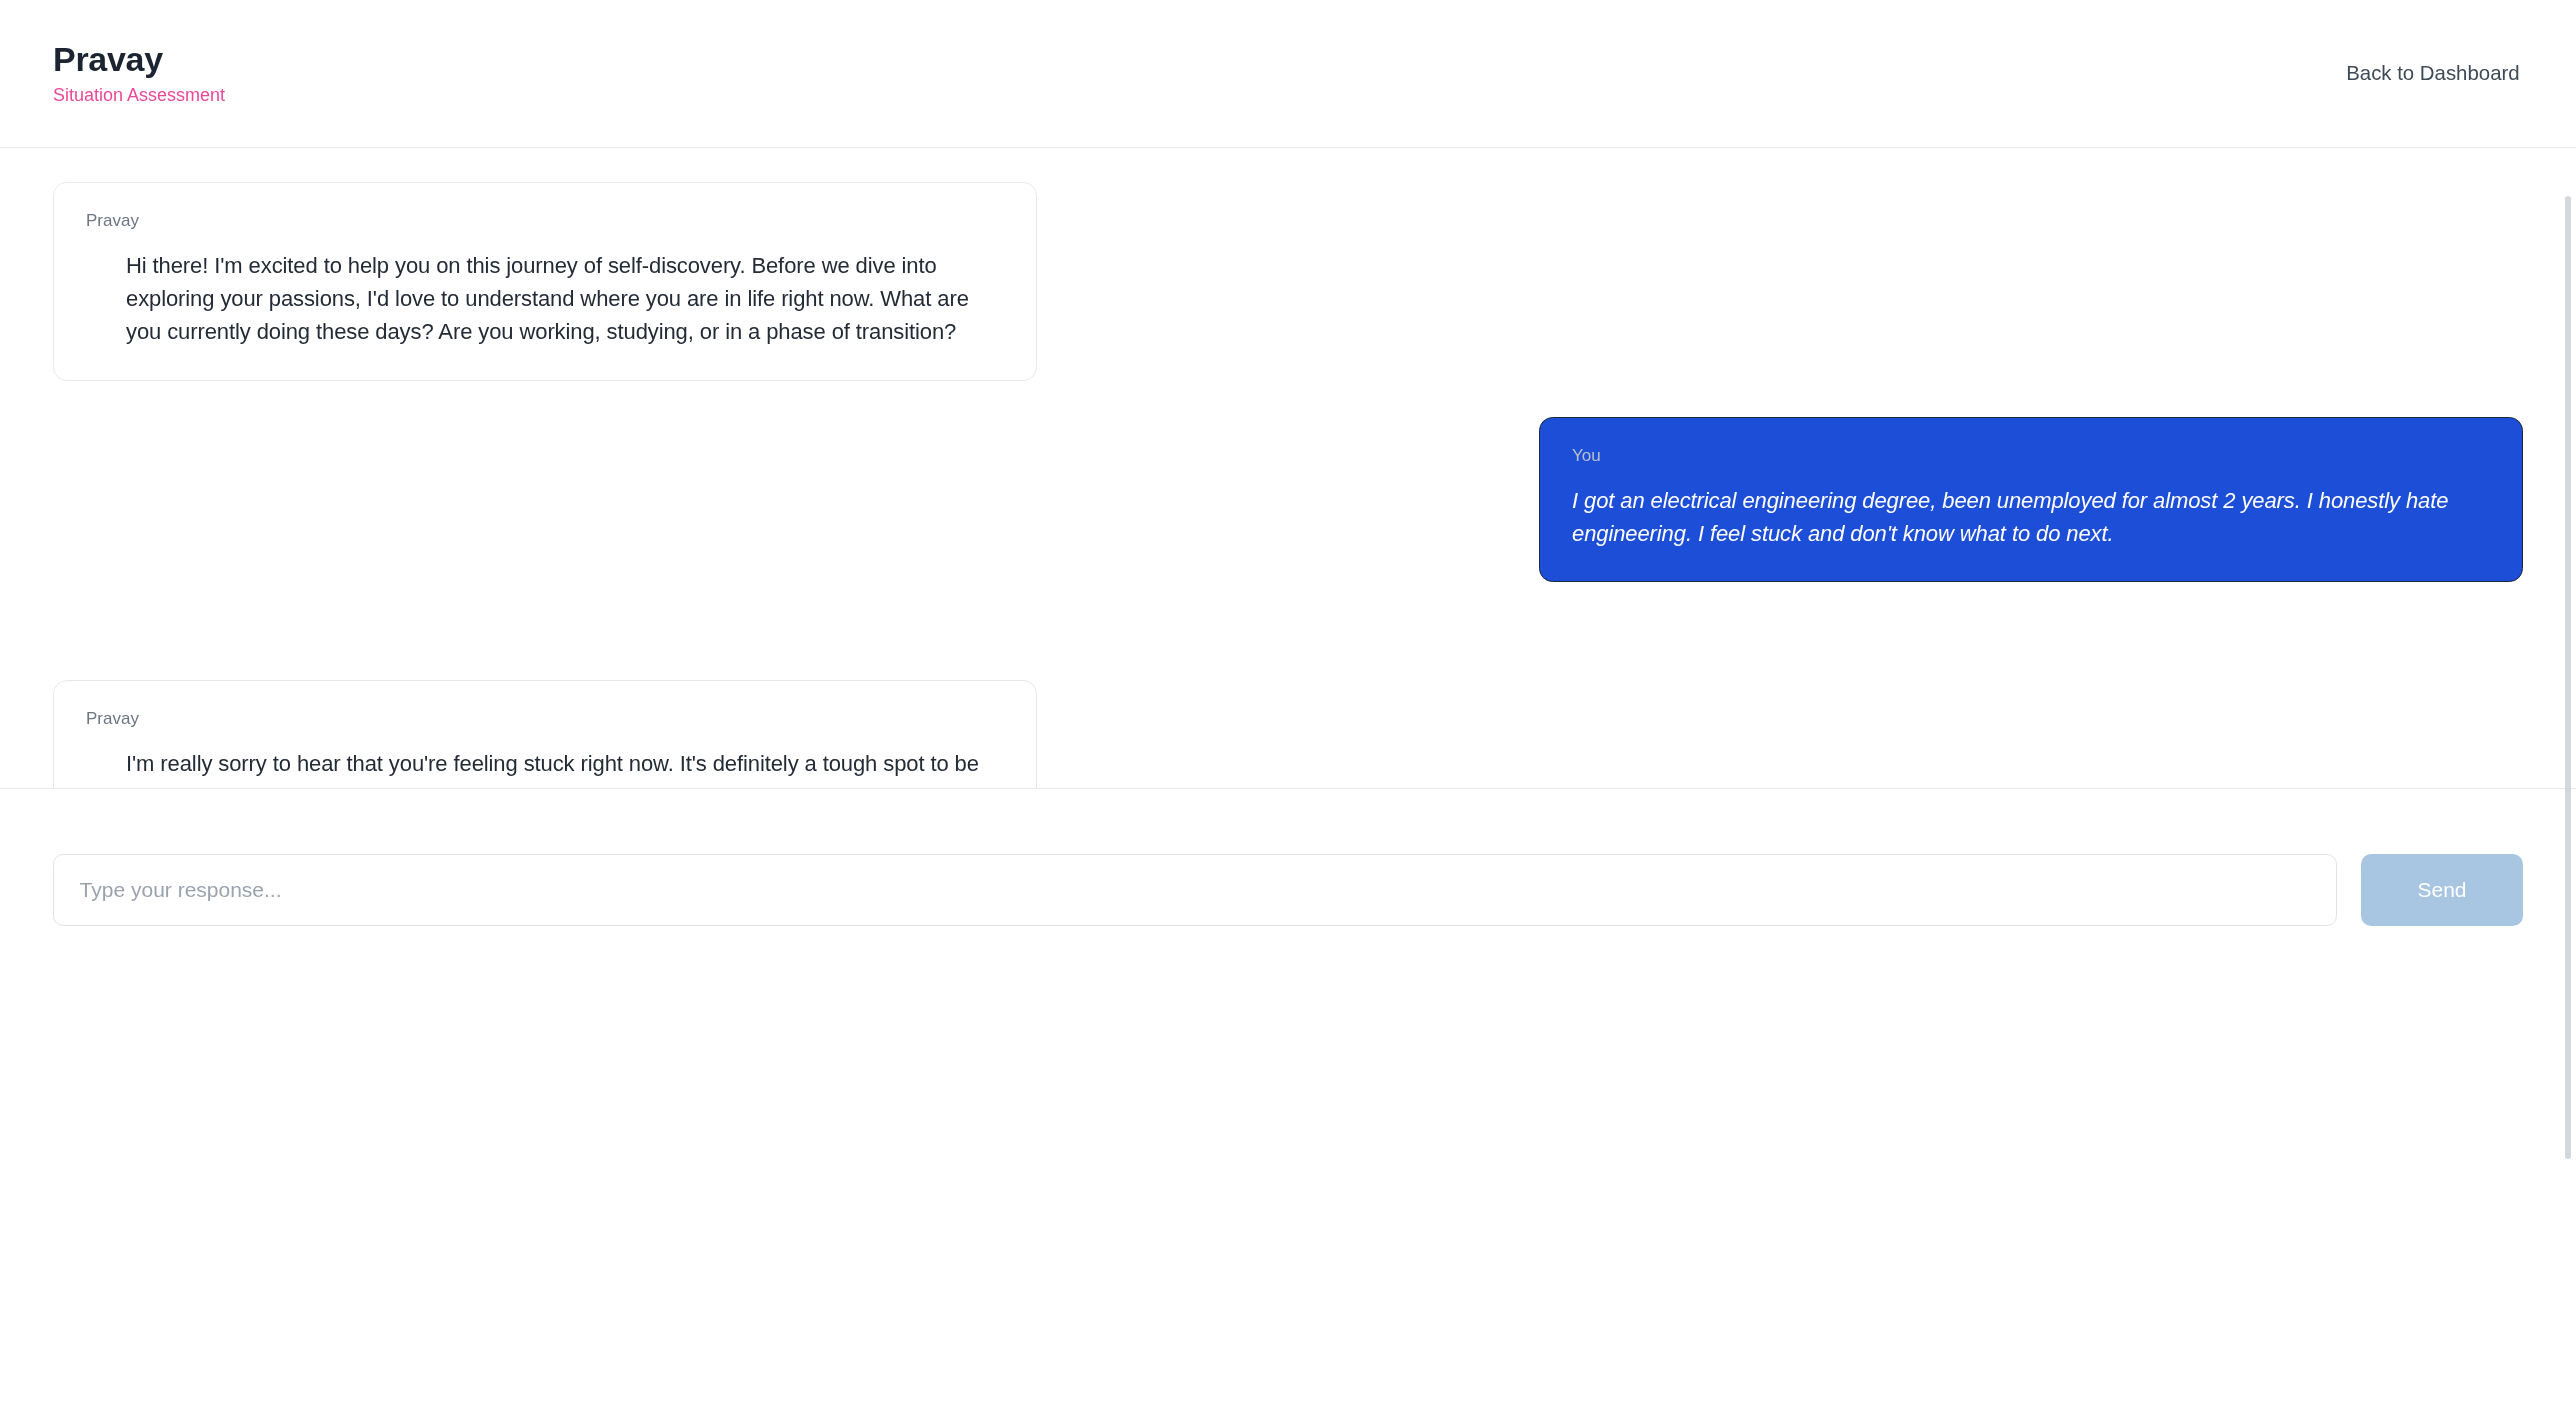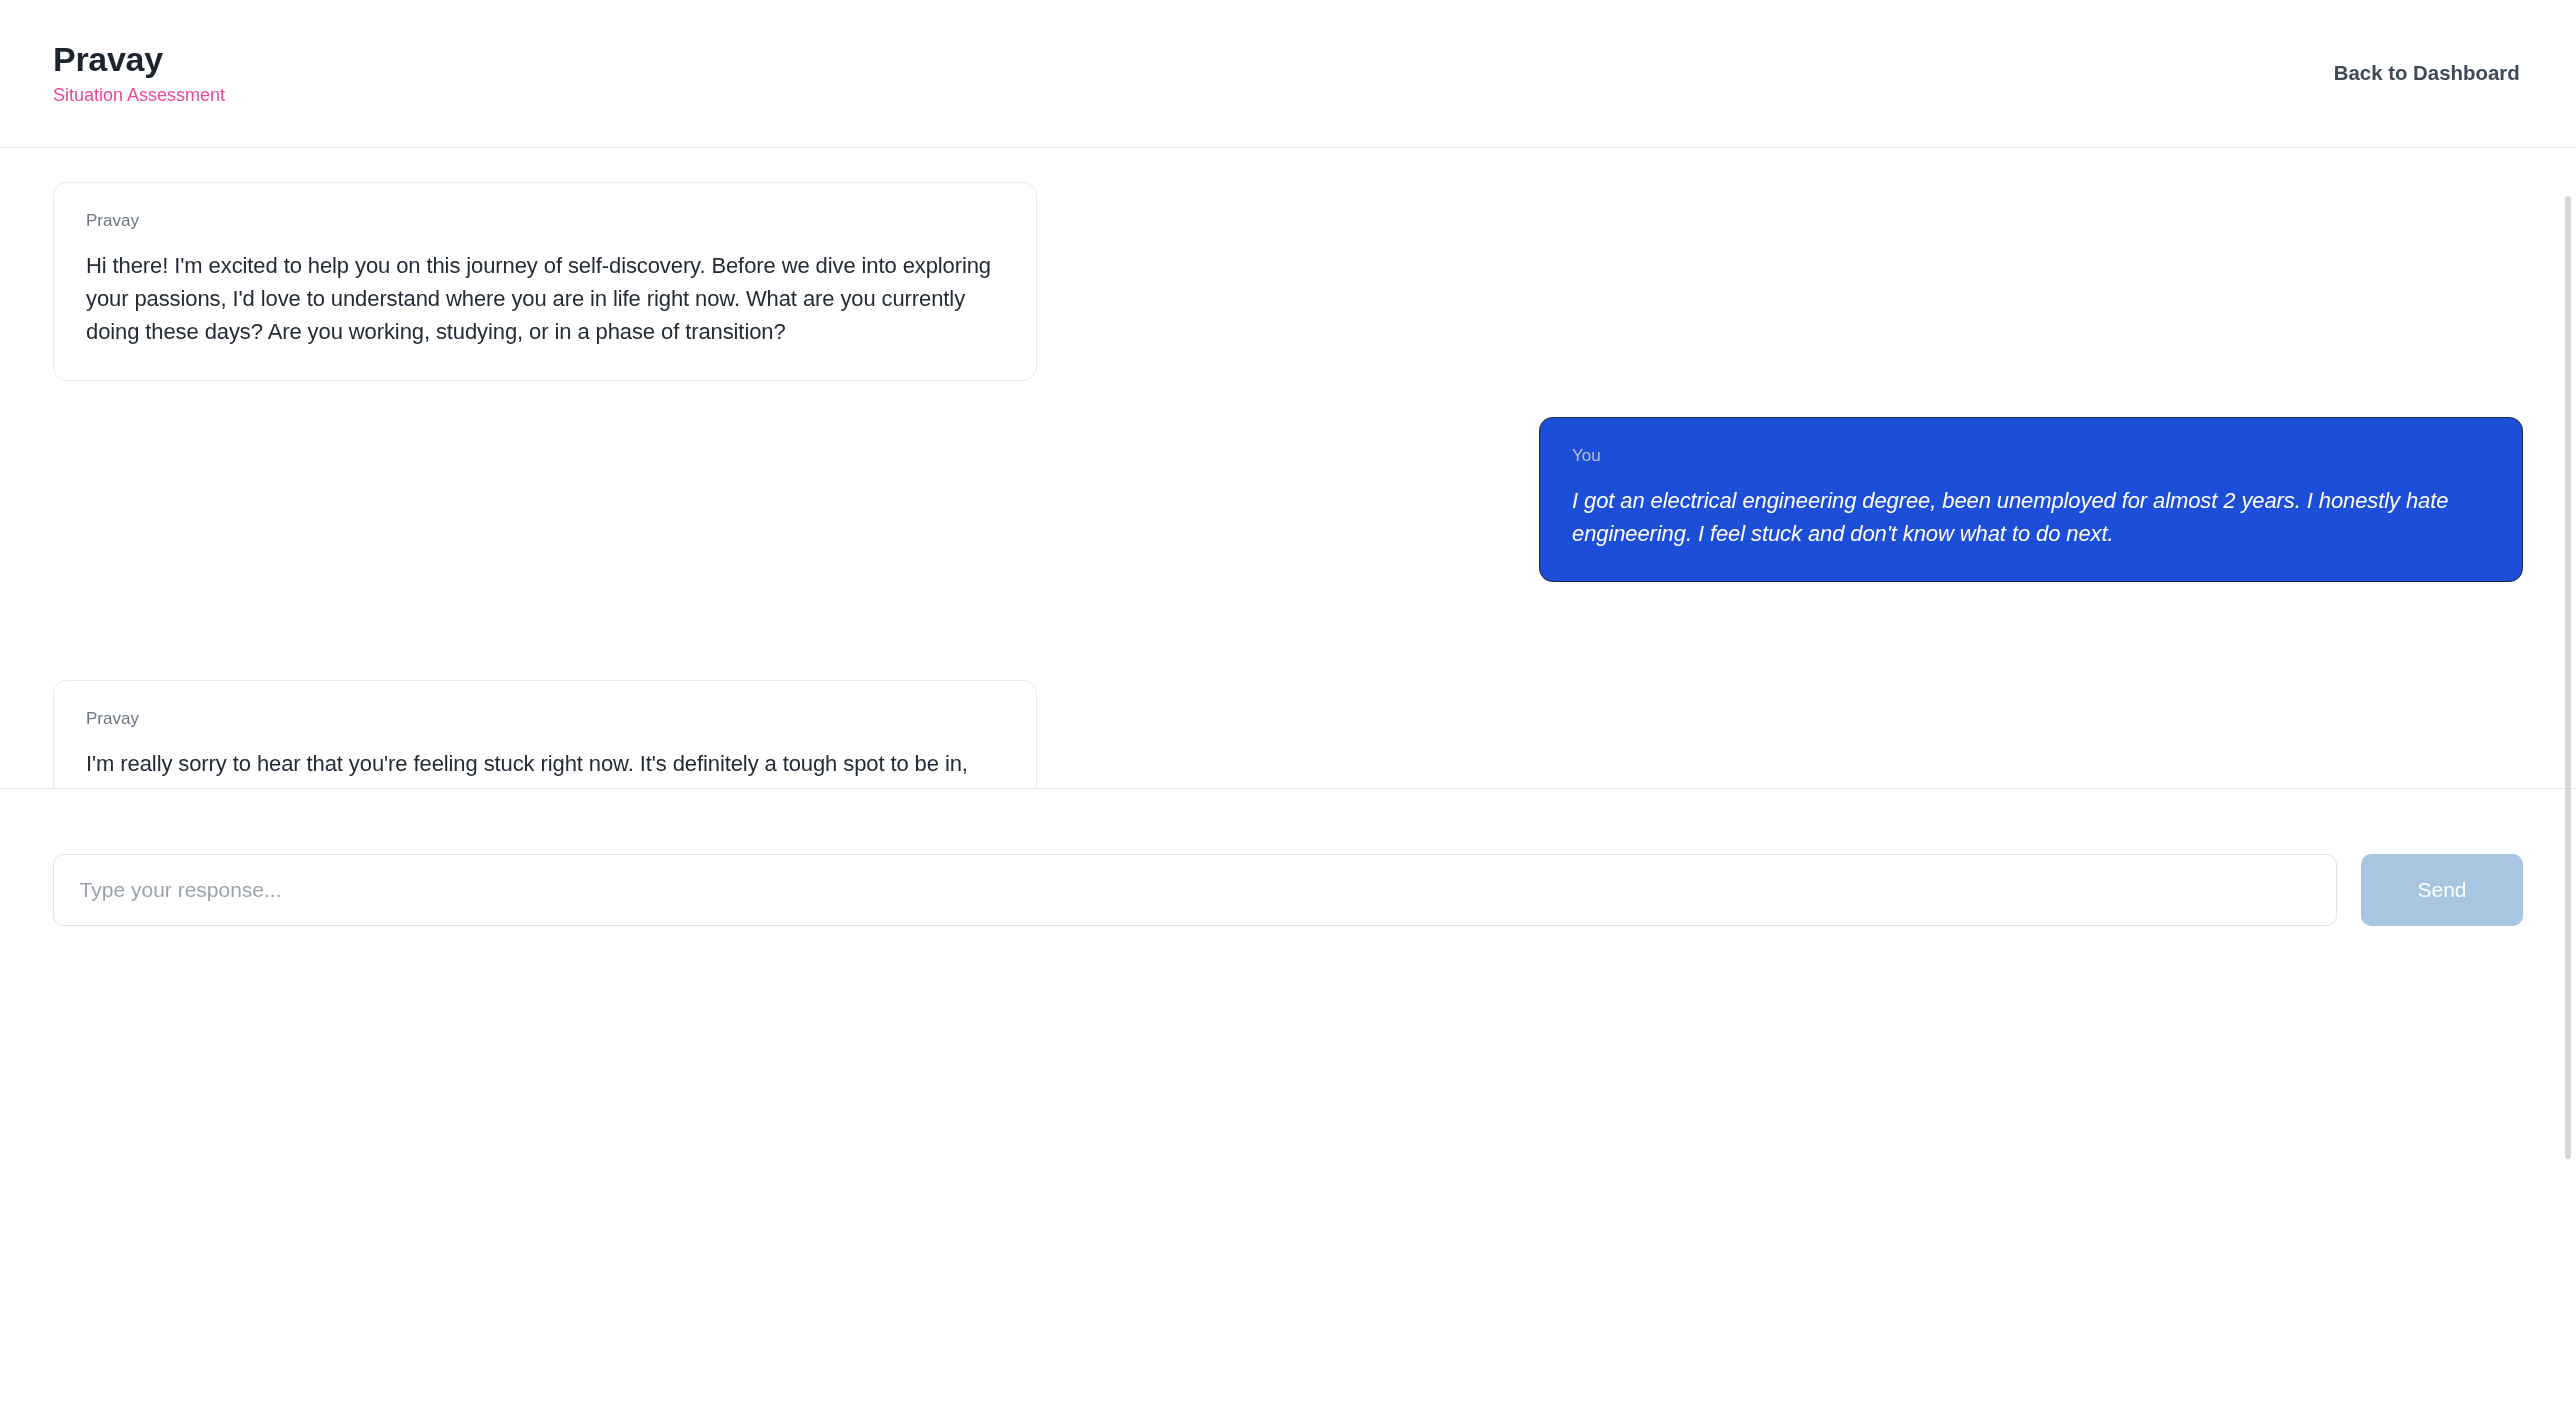--- a/index.html
+++ b/index.html
@@ -49,21 +49,20 @@
     font-size: 18px;
     color: #ec4899;
     line-height: 1.05;
   }
   .back-link {
     font-size: 20.4px;
     color: #3f4a57;
     text-decoration: none;
     cursor: pointer;
     padding: 5.1px 3.4px;
-    font-weight: bold;
   }
 
   
   .chat-area {
     flex: 1 1 auto;
     position: relative;
     overflow: hidden;
     padding: 34px 53px 0 53px;
     display: flex;
     flex-direction: column;
@@ -92,21 +91,21 @@
     margin-bottom: 19.6px;
   }
   .bubble.assistant .bubble-sender { color: #6b7682; }
   .bubble.user .bubble-sender { color: #b8c0cb; }
 
   .bubble-text {
     font-size: 22px;
     line-height: 1.52;
     letter-spacing: -0.1px;
   }
-  .bubble.assistant .bubble-text { color: #232b36; }
+  .bubble.assistant .bubble-text { color: #232b36; margin-left: 40px; }
   .bubble.user .bubble-text { color: #ffffff; font-style: italic; }
 
   
   .gap-block { height: 25.6px; flex: 0 0 auto; }
 
   
   .scrollbar-track {
     position: absolute;
     top: 150px;
     right: 3.4px;

